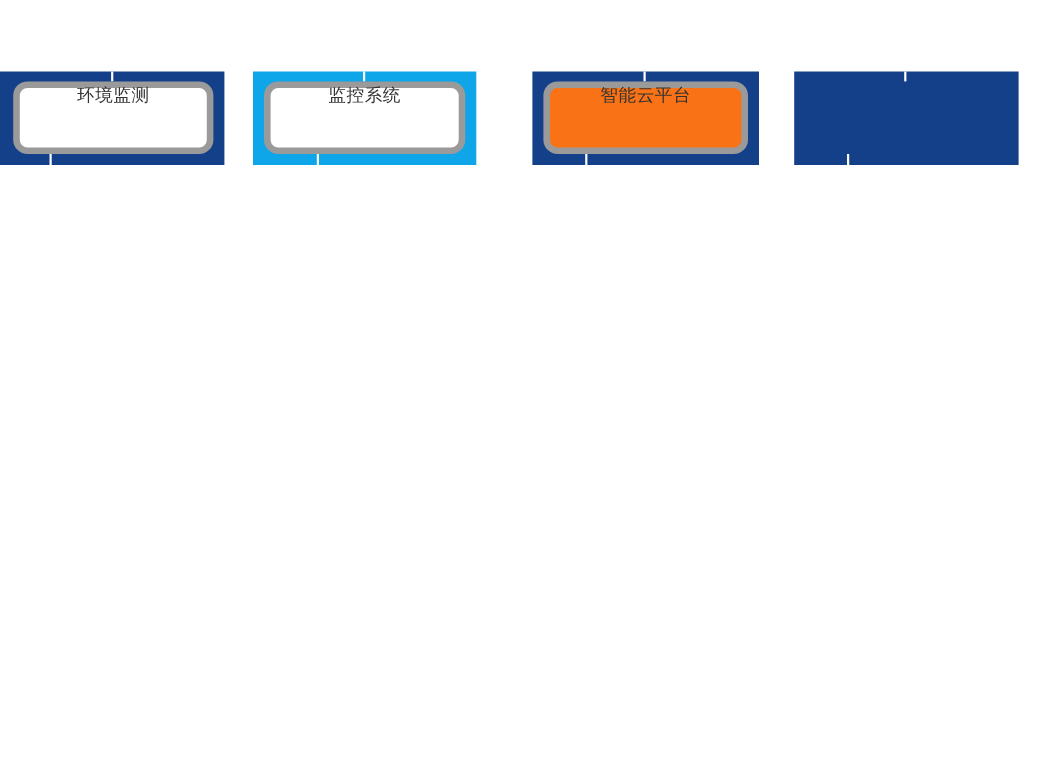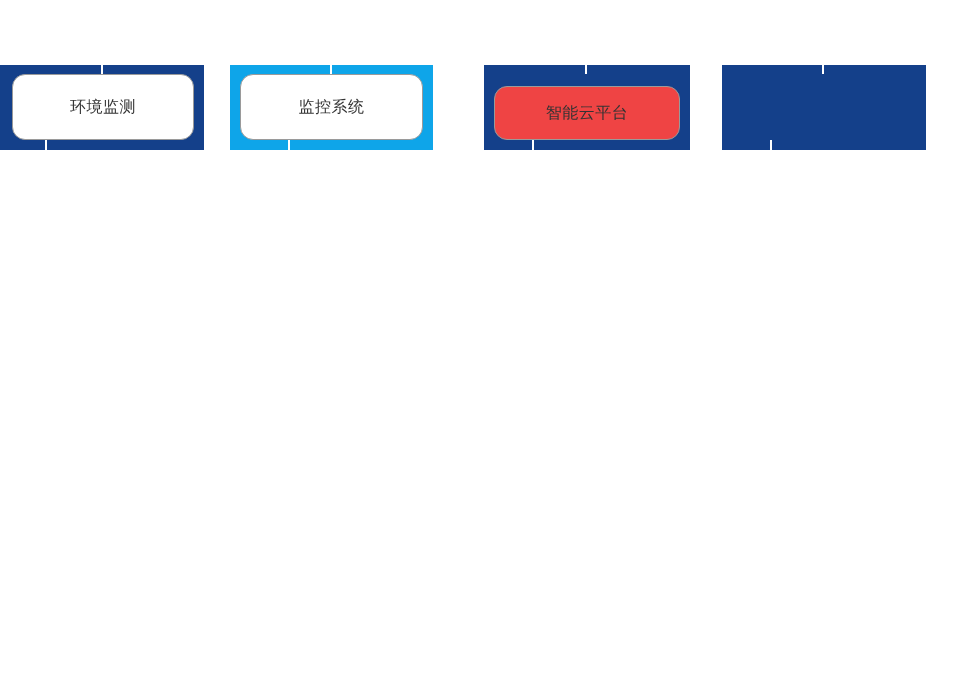--- a/index.html
+++ b/index.html
@@ -32,24 +32,24 @@
 
   
   .node-card {
     position: absolute;
     left: 10px;
     right: 10px;
     top: 9px;
     bottom: 10px;
     box-sizing: border-box;
     background: #ffffff;
-    border: 1px solid #c4b5fd;
+    border: 6px solid #c4b5fd;
     border-radius: 13px;
     display: flex;
-    align-items: center;
+    align-items: flex-start;
     justify-content: center;
   }
 
   
   .node.clipped-left .node-card {
     left: 12px;
   }
 
   .node-label {
     font-size: 16px;
@@ -92,21 +92,21 @@
     <span class="connector top" id="n1-ct" style="left: 100px; border-left-color: rgb(255, 255, 255);"></span>
     <span class="connector bottom" id="n1-cb" style="left: 58px; border-left-color: rgb(255, 255, 255);"></span>
     <div class="node-card" style="background: rgb(255, 255, 255); border-color: rgb(154, 154, 154);">
       <span class="node-label" style="color: rgb(51, 51, 51);">监控系统</span>
     </div>
   </div>
 
   <div class="node" id="n2" style="left: 484px; top: 65px; width: 206px; height: 85px; background: rgb(20, 64, 138);">
     <span class="connector top" id="n2-ct" style="left: 101px; border-left-color: rgb(255, 255, 255);"></span>
     <span class="connector bottom" id="n2-cb" style="left: 48px; border-left-color: rgb(255, 255, 255);"></span>
-    <div class="node-card" style="background: #ef4444; border-color: rgb(154, 154, 154); margin-top: 12px;">
+    <div class="node-card" style="background: #f97316; border-color: rgb(154, 154, 154);">
       <span class="node-label" style="color: rgb(51, 51, 51);">智能云平台</span>
     </div>
   </div>
 
   <div class="node" id="n3" style="left: 722px; top: 65px; width: 204px; height: 85px; background: rgb(20, 64, 138);">
     <span class="connector top" id="n3-ct" style="left: 100px; border-left-color: rgb(255, 255, 255);"></span>
     <span class="connector bottom" id="n3-cb" style="left: 48px; border-left-color: rgb(255, 255, 255);"></span>
   </div>
 
 </div>

